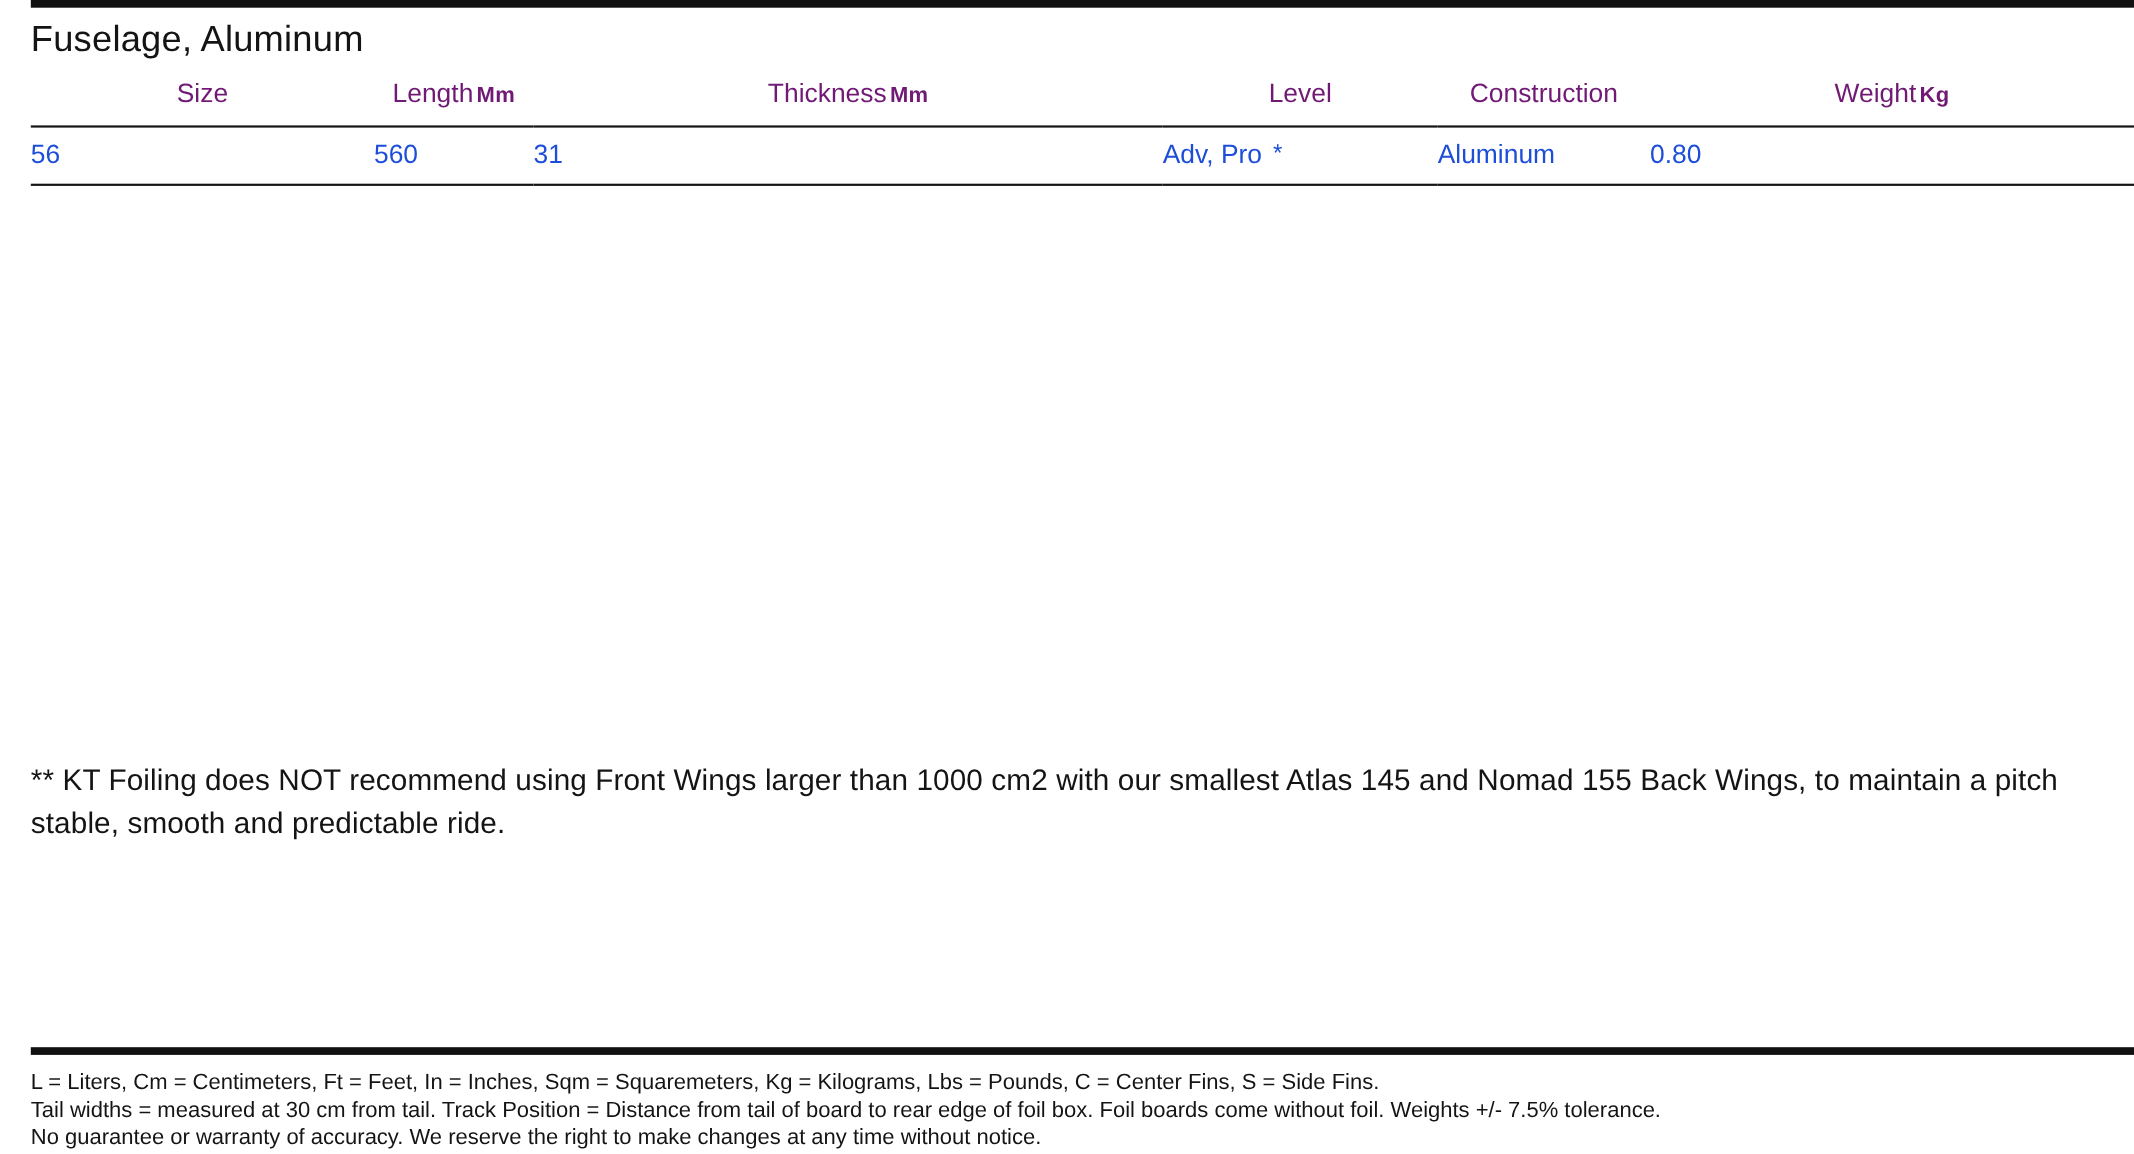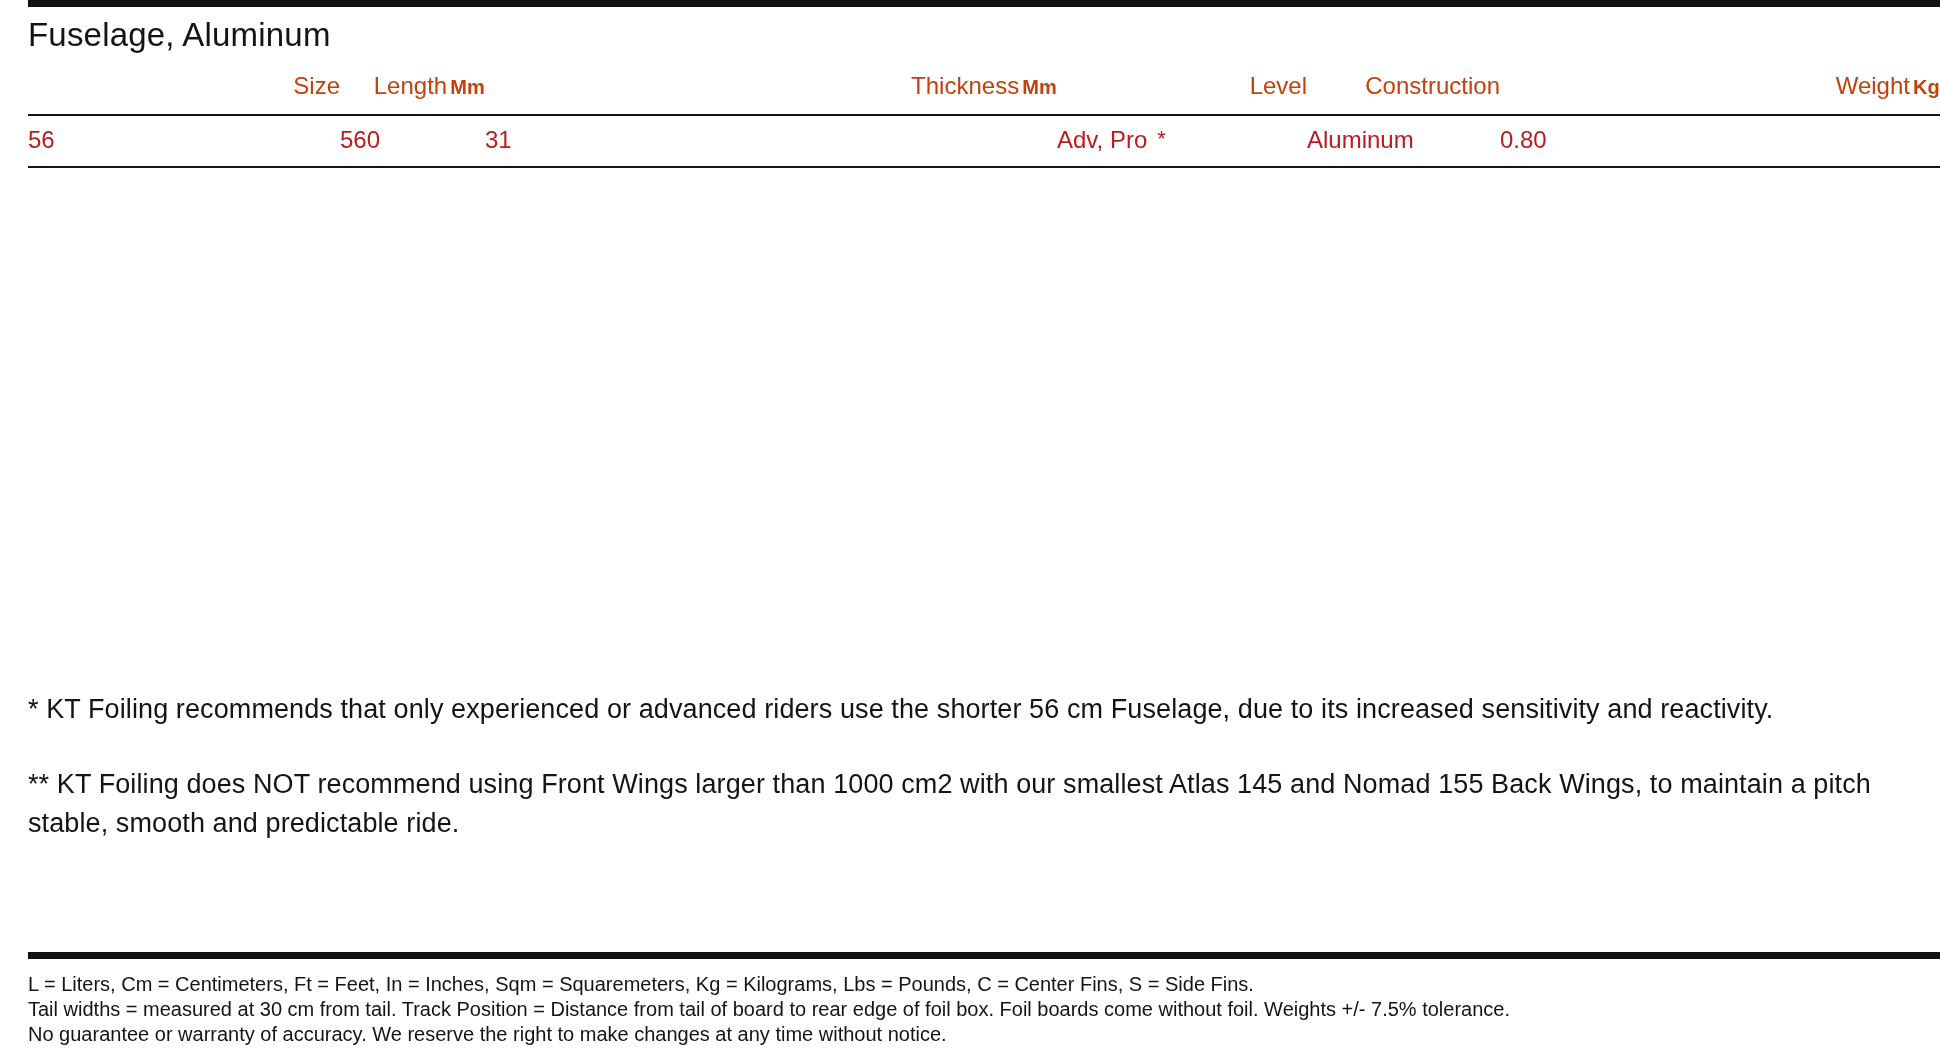--- a/index.html
+++ b/index.html
@@ -49,39 +49,39 @@
     table-layout: fixed;
   }
   table.spec col.c0 { width: 312px; }
   table.spec col.c1 { width: 145px; }
   table.spec col.c2 { width: 572px; }
   table.spec col.c3 { width: 250px; }
   table.spec col.c4 { width: 193px; }
   table.spec col.c5 { width: 440px; }
 
   table.spec th {
-    text-align: right;
+    text-align: center;
     font-size: 24px;
     font-weight: 400;
-    color: #c2410c;
+    color: #701a75;
     padding: 0 0 14px 0;
     vertical-align: bottom;
     white-space: nowrap;
   }
   table.spec th .unit {
     font-size: 20px;
     letter-spacing: 0.2px;
     margin-left: 3px;
     font-weight: bold;
   }
   table.spec td {
     text-align: left;
     font-size: 24px;
     font-weight: 400;
-    color: #b91c1c;
+    color: #1d4ed8;
     padding: 10px 0 12px 0;
     border-top: 2px solid #141414;
     vertical-align: middle;
     white-space: nowrap;
   }
   table.spec tbody tr:last-child td {
     border-bottom: 2px solid #141414;
   }
   td .stars {
     display: inline-block;
@@ -160,21 +160,20 @@
         <td>560</td>
         <td>31</td>
         <td><span>Adv, Pro</span><span class="stars">*</span></td>
         <td>Aluminum</td>
         <td>0.80</td>
       </tr>
     </tbody>
   </table>
 
   <div class="notes">
-    <p class="note">* KT Foiling recommends that only experienced or advanced riders use the shorter 56 cm Fuselage, due to its increased sensitivity and reactivity.</p>
     <p class="note">** KT Foiling does NOT recommend using Front Wings larger than 1000 cm2 with our smallest Atlas 145 and Nomad 155 Back Wings, to maintain a pitch stable, smooth and predictable ride.</p>
   </div>
 
   <div class="bottom-rule"></div>
 
   <div class="legend">
     <div class="legend-line">L = Liters, Cm = Centimeters, Ft = Feet, In = Inches, Sqm = Squaremeters, Kg = Kilograms, Lbs = Pounds, C = Center Fins, S = Side Fins.</div>
     <div class="legend-line">Tail widths = measured at 30 cm from tail. Track Position = Distance from tail of board to rear edge of foil box. Foil boards come without foil. Weights +/- 7.5% tolerance.</div>
     <div class="legend-line">No guarantee or warranty of accuracy. We reserve the right to make changes at any time without notice.</div>
   </div>

